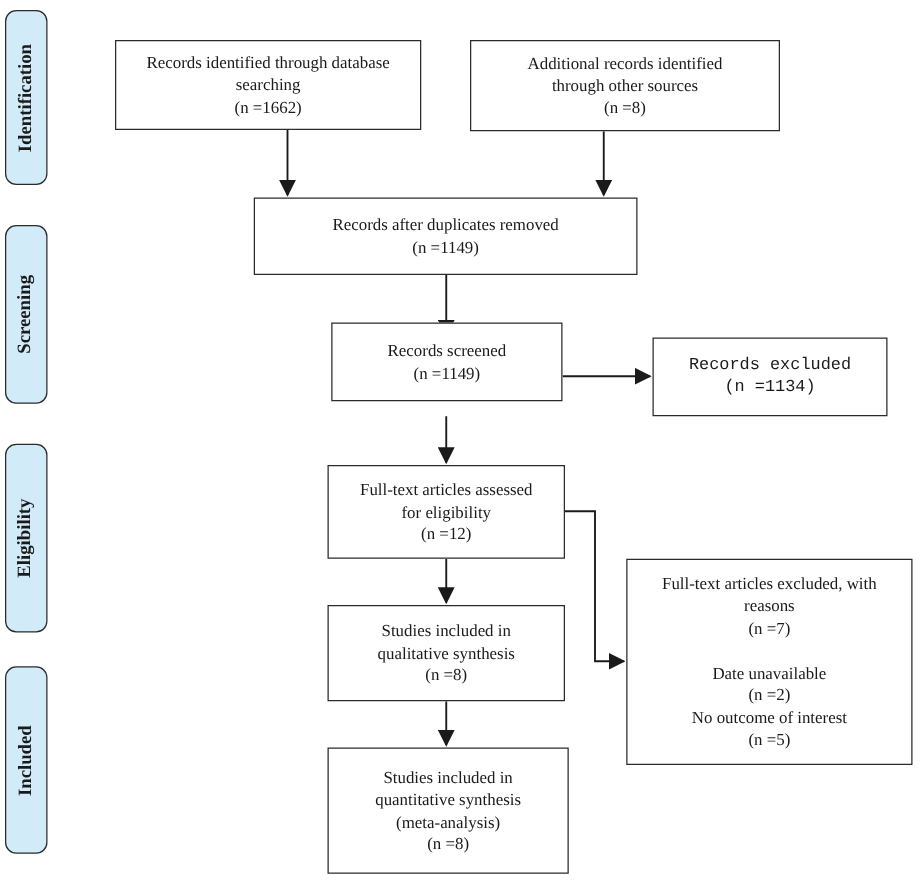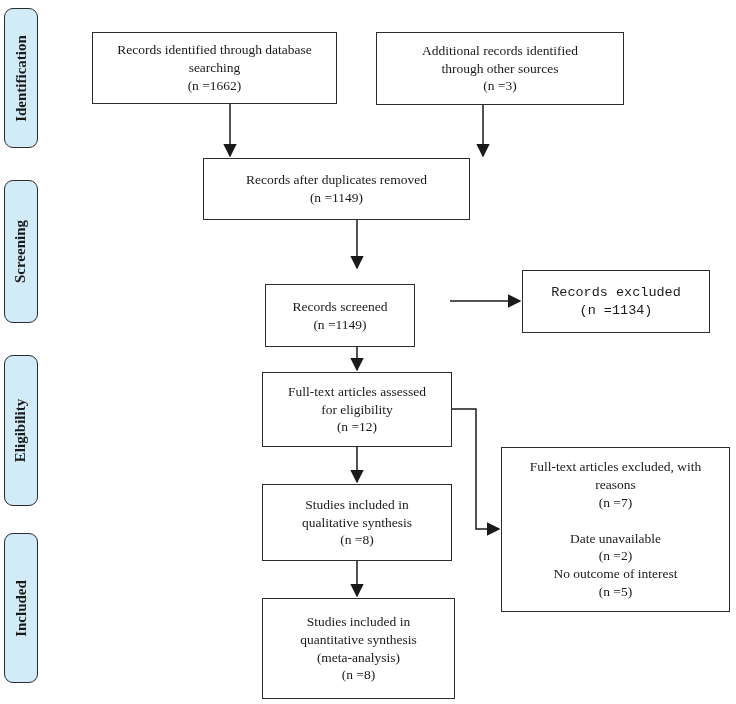--- a/index.html
+++ b/index.html
@@ -95,29 +95,29 @@
 
   <div class="box" style="left:92px; top:32px; width:245px; height:72px;">
     <span class="box-text">Records identified through database
 searching
 (n =1662)</span>
   </div>
 
   <div class="box" style="left:376px; top:32px; width:248px; height:73px;">
     <span class="box-text">Additional records identified
 through other sources
-(n =3)</span>
+(n =8)</span>
   </div>
 
-  <div class="box" style="left:203px; top:158px; width:267px; height:62px;justify-content:center;">
+  <div class="box" style="left:203px; top:158px; width:307px; height:62px;justify-content:center;">
     <span class="box-text">Records after duplicates removed
 (n =1149)</span>
   </div>
 
-  <div class="box" style="left:265px; top:284px; width:150px; height:63px;">
+  <div class="box" style="left:265px; top:258px; width:185px; height:63px;">
     <span class="box-text">Records screened
 (n =1149)</span>
   </div>
 
   <div class="box" style="left:522px; top:270px; width:188px; height:63px;font-family:Liberation Mono, monospace;">
     <span class="box-text">Records excluded
 (n =1134)</span>
   </div>
 
   <div class="box" style="left:262px; top:372px; width:190px; height:75px;">

